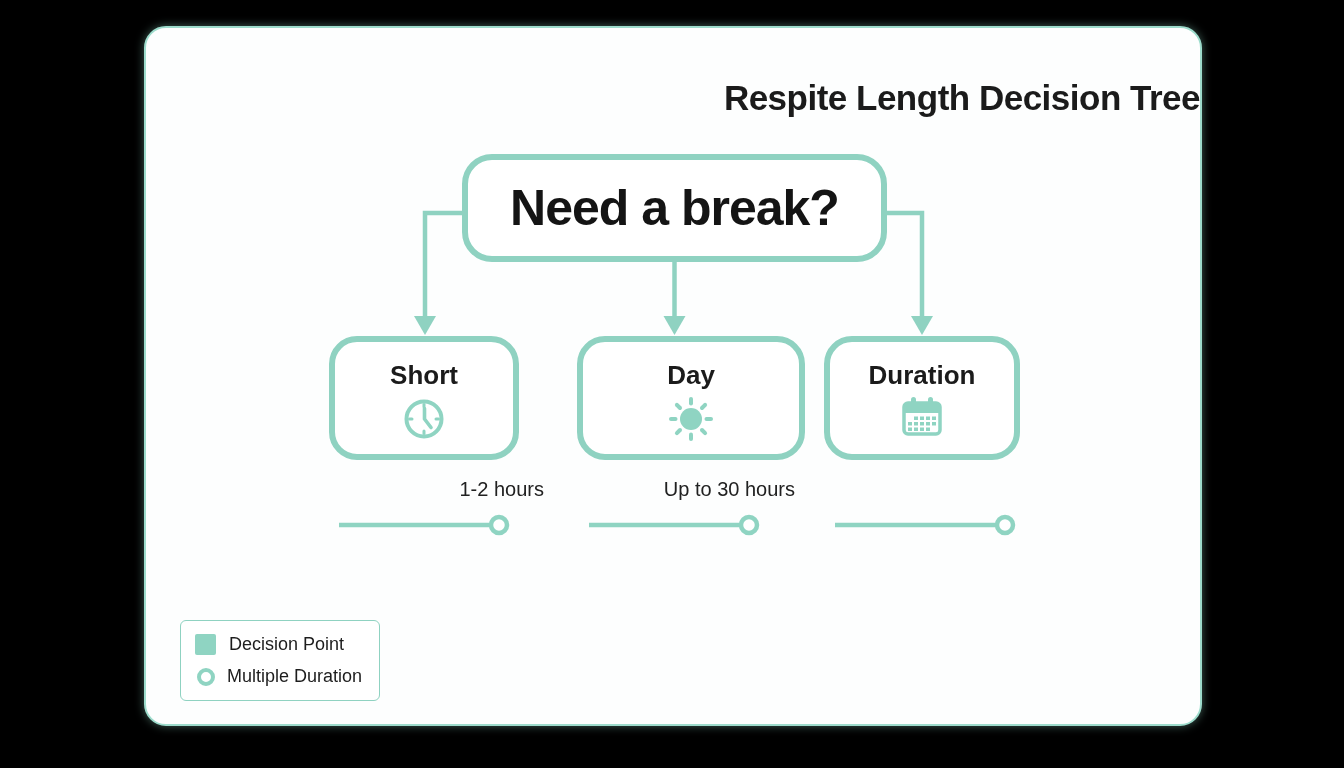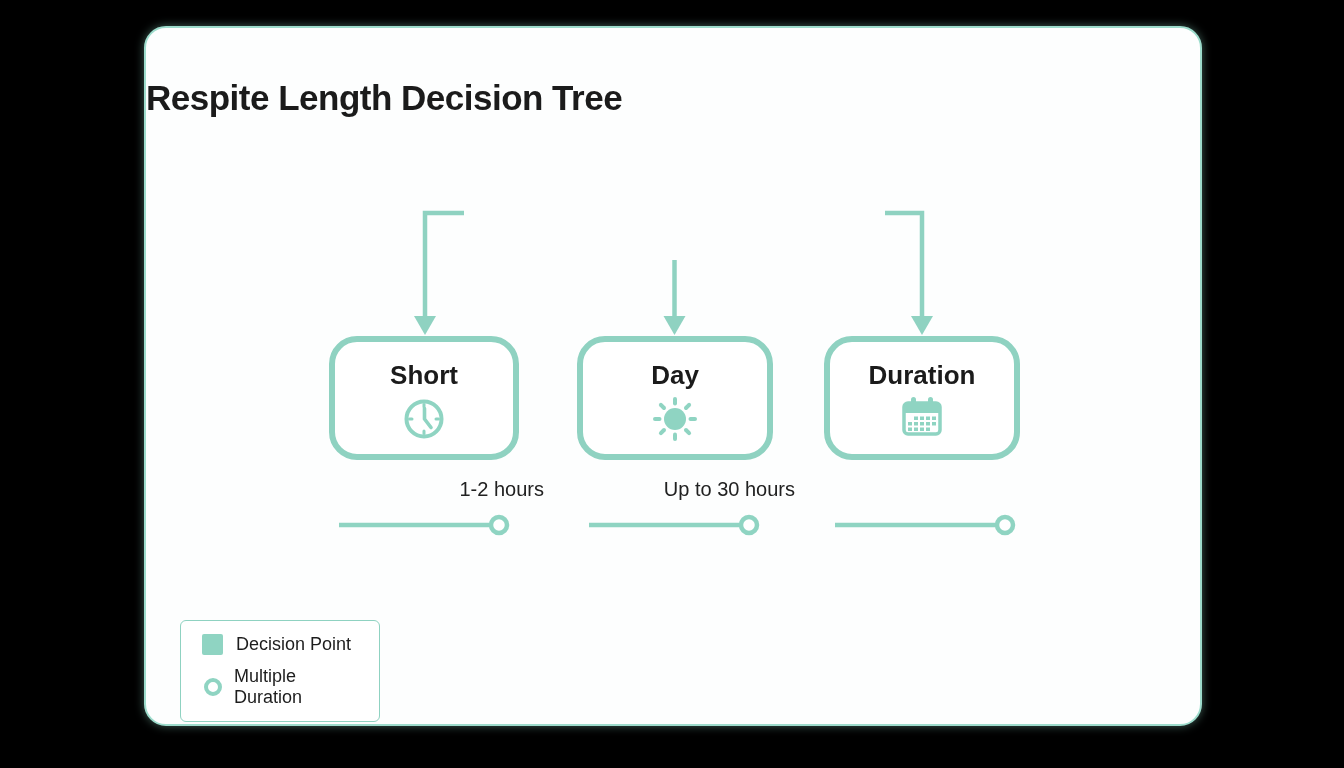--- a/index.html
+++ b/index.html
@@ -1,35 +1,35 @@
 <!DOCTYPE html>
 <html><head>
 <meta charset="utf-8">
 <style>
   html,body{margin:0;padding:0;background:#000;width:1344px;height:768px;overflow:hidden;
     font-family:"Liberation Sans",sans-serif;-webkit-font-smoothing:antialiased;}
   .card{position:absolute;left:144px;top:26px;width:1058px;height:700px;background:#fdfefe;
     border:2px solid #9ddccc;border-radius:22px;box-shadow:0 0 10px rgba(143,211,194,.45);box-sizing:border-box;}
-  .title{position:absolute;left:0;right:0;top:50px;text-align:left;font-size:35px;font-weight:bold;
+  .title{position:absolute;left:0;right:0;top:50px;text-align:right;font-size:35px;font-weight:bold;
     color:#1b1b1b;letter-spacing:-.5px;margin:0;}
   .overlay{position:absolute;left:0;top:0;width:1058px;height:700px;pointer-events:none;}
   .root-node{position:absolute;left:316px;top:126px;width:425px;height:108px;box-sizing:border-box;
     border:6px solid #8fd2c1;border-radius:30px;background:#fff;display:flex;align-items:center;justify-content:center;}
   .root-node span{font-size:50px;font-weight:bold;color:#141414;letter-spacing:-1px;}
   .node{position:absolute;top:308px;height:124px;box-sizing:border-box;border:6px solid #8fd2c1;
     border-radius:28px;background:#fff;display:flex;flex-direction:column;align-items:center;
     justify-content:center;gap:4px;padding-top:10px;}
   .node-short{left:183px;width:190px;}
-  .node-day{left:431px;width:196px;}
+  .node-day{left:431px;width:228px;}
   .node-extended{left:678px;width:196px;}
   .node-label{font-size:26px;font-weight:bold;color:#1b1b1b;line-height:1.1;}
   .duration{position:absolute;top:450px;width:240px;text-align:right;font-size:20px;color:#212121;}
   .dur-0{left:158px;} .dur-1{left:409px;} .dur-2{left:660px;}
   .legend{position:absolute;left:34px;top:592px;width:200px;box-sizing:border-box;background:#fff;
-    border:1.5px solid #8fd2c1;border-radius:6px;padding:13px 21px;display:flex;flex-direction:column;gap:11px;}
+    border:1.5px solid #8fd2c1;border-radius:6px;padding:13px 14px;display:flex;flex-direction:column;gap:11px;}
   .legend-row{display:flex;align-items:center;gap:13px;}
   .legend-label{font-size:18px;color:#1d1d1d;}
   .swatch-square{width:21px;height:21px;background:#8fd4c2;border-radius:2px;flex:0 0 auto;}
   .swatch-ring{width:10px;height:10px;border:4px solid #8fd4c2;border-radius:50%;flex:0 0 auto;margin-left:2px;margin-right:-1px;}
   .node-icon{display:block;}
 </style>
 </head>
 <body>
 
 <div class="card">
@@ -52,20 +52,23 @@
       <line x1="443" y1="497" x2="595" y2="497"></line>
       <line x1="689" y1="497" x2="851" y2="497"></line>
     </g>
     <g stroke="#8fd4c2" stroke-width="4.5" fill="#ffffff">
       <circle cx="353" cy="497" r="8"></circle>
       <circle cx="603" cy="497" r="8"></circle>
       <circle cx="859" cy="497" r="8"></circle>
     </g>
   </svg>
 
+  <div class="root-node">
+    <span>Need a break?</span>
+  </div>
 
   <div class="node node-short">
     <div class="node-label">Short</div>
     <svg class="node-icon" width="52" height="52" viewBox="0 0 52 52">
       <circle cx="26" cy="26" r="17.5" fill="none" stroke="#8fd4c2" stroke-width="4"></circle>
       <g stroke="#8fd4c2" stroke-width="3" stroke-linecap="round">
         <line x1="26" y1="11.5" x2="26" y2="14"></line>
         <line x1="26" y1="38" x2="26" y2="40.5"></line>
         <line x1="11.5" y1="26" x2="14" y2="26"></line>
         <line x1="38" y1="26" x2="40.5" y2="26"></line>

